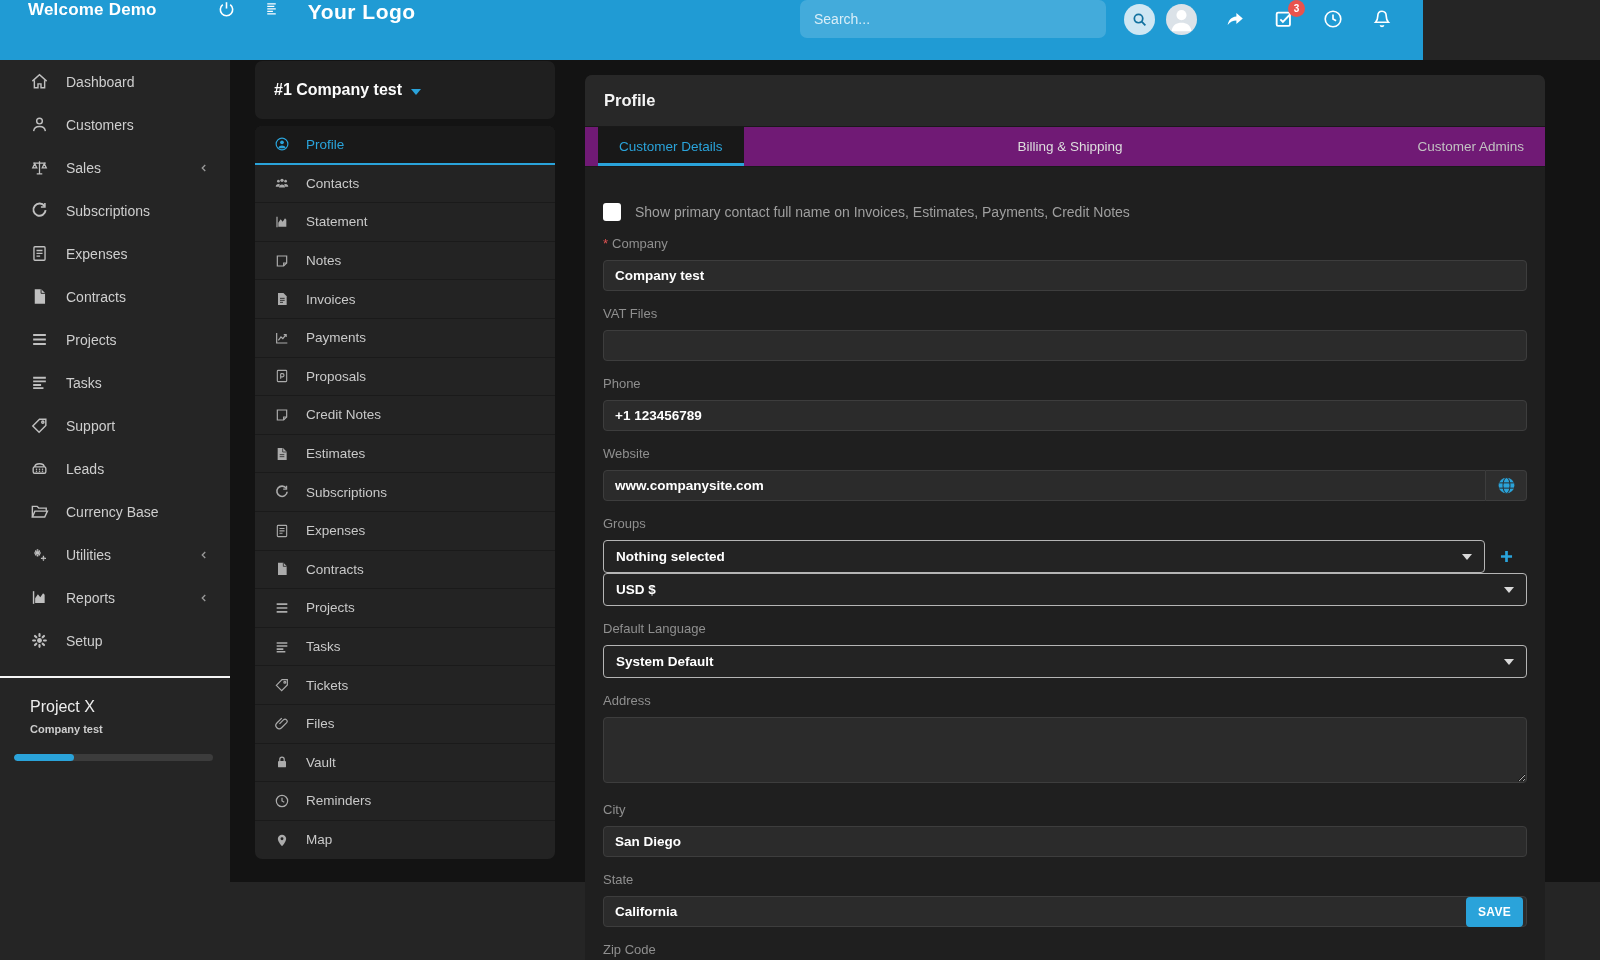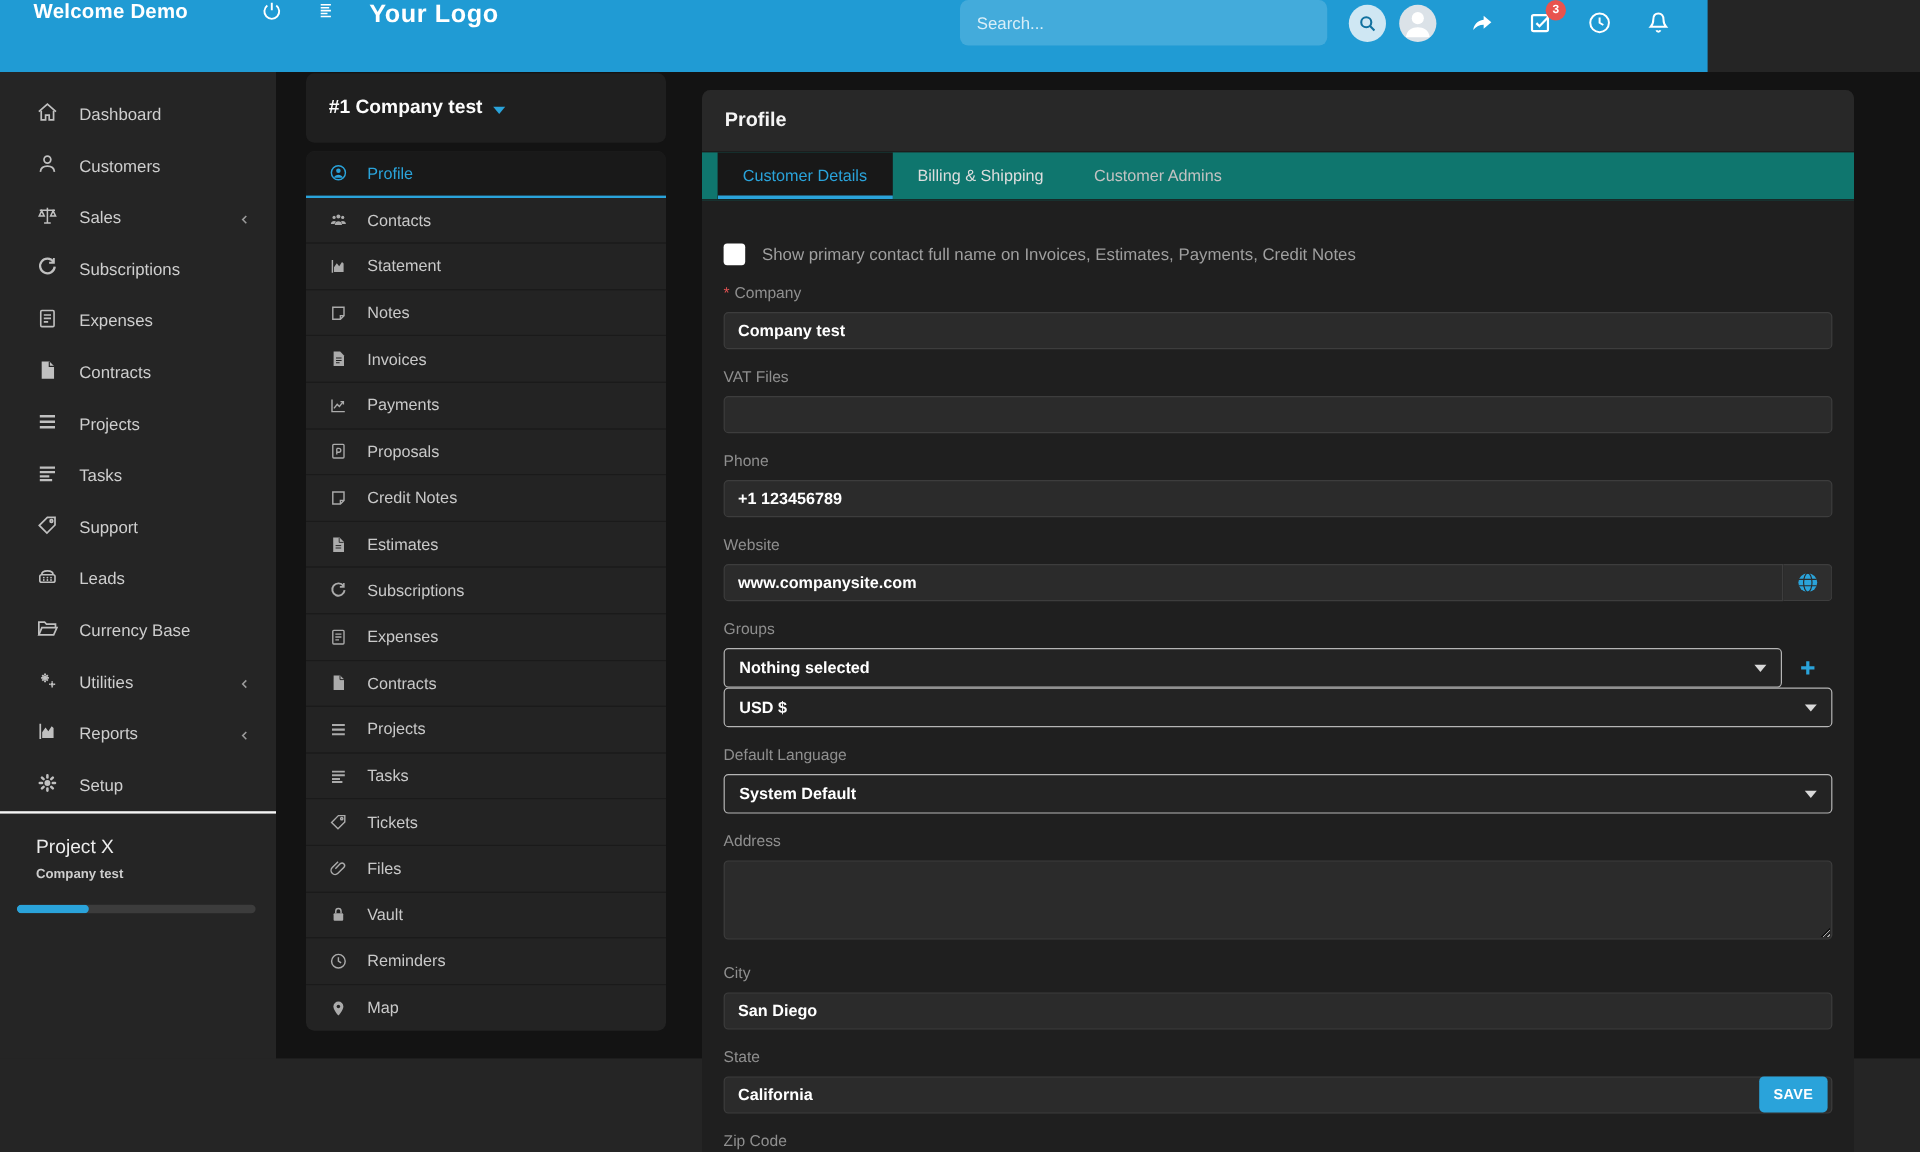--- a/index.html
+++ b/index.html
@@ -33,21 +33,21 @@
   .avatar{width:31px;height:31px;border-radius:50%;background:#dbe2e8;color:#fff;overflow:hidden;
     margin-left:11px;cursor:pointer;flex:none;}
   .tb-btn{width:22px;height:22px;color:#fff;margin-left:27px;position:relative;cursor:pointer;flex:none;}
   .tb-btn .ig{width:22px;height:22px;display:block;}
   .badge{position:absolute;top:-8px;right:-10px;background:var(--badge);color:#fff;font-size:10px;
     font-weight:bold;min-width:17px;height:17px;border-radius:9px;display:flex;align-items:center;
     justify-content:center;font-style:normal;padding:0 3px;}
 
   
   .sidebar{position:absolute;top:60px;left:0;width:230px;height:822px;background:#252525;color:#cbcbcb;}
-  .side-item{display:flex;align-items:flex-end;height:43px;padding:0 20px 0 30px;font-size:14px;cursor:pointer;}
+  .side-item{display:flex;align-items:center;height:43px;padding:0 20px 0 30px;font-size:14px;cursor:pointer;}
   .side-item .js-icon{width:19px;height:19px;color:#c0c0c0;margin-right:17px;flex:none;}
   .side-item .js-label{flex:1;color:#cecece;}
   .side-item .js-chev{width:12px;height:12px;color:#9a9a9a;flex:none;}
   .side-project{margin-top:14px;border-top:2px solid #f5f5f5;padding:20px 17px 0 14px;}
   .proj-name{font-size:16px;color:#ededed;padding-left:16px;}
   .proj-company{font-size:11px;font-weight:bold;color:#cdcdcd;margin-top:7px;padding-left:16px;}
   .progress{height:7px;background:#3c3c3c;border-radius:4px;margin-top:19px;overflow:hidden;}
   .progress .fill{height:100%;background:var(--accent);border-radius:4px;}
 
   
@@ -65,21 +65,21 @@
   .menu-item:last-child{border-bottom:none;}
   .menu-item .js-icon{width:16px;height:16px;margin-right:16px;color:#ababab;flex:none;}
   .menu-item.active{background:#191919;color:var(--accent);border-bottom:2px solid var(--accent);}
   .menu-item.active .js-icon{color:var(--accent);}
 
   
   .panel{position:absolute;left:355px;top:15px;width:960px;background:#1f1f1f;border-radius:7px;
     padding-bottom:38px;}
   .panel-head{height:52px;background:#282828;border-radius:7px 7px 0 0;display:flex;align-items:center;
     padding:0 19px;color:#f4f4f4;font-size:16.5px;font-weight:bold;border-bottom:1px solid #191919;}
-  .tabs{display:flex;background:#0f766e;height:40px;border-bottom:1px solid #191919;padding-left:13px;}
+  .tabs{display:flex;background:#701a75;height:40px;border-bottom:1px solid #191919;padding-left:13px;justify-content:space-between;}
   .tab{display:flex;align-items:center;padding:0 21px;font-size:13.5px;color:#dedede;cursor:pointer;}
   .tab.t3{color:#c2c2c2;}
   .tab.active{background:#181818;color:var(--accent);box-shadow:inset 0 -3px 0 var(--accent);}
   .panel-body{padding:0 18px;}
   .checkbox-row{display:flex;align-items:center;margin-top:36px;color:#9f9f9f;font-size:14px;}
   .checkbox{width:18px;height:18px;background:#fff;border-radius:3px;margin-right:14px;cursor:pointer;flex:none;}
   .form-grid{display:grid;grid-template-columns:1fr;column-gap:30px;align-items:start;margin-top:0;}
   .flabel{margin:15px 0 9px;font-size:13px;color:#8f8f8f;}
   .req{color:#e05252;margin-right:4px;}
   .finput{width:100%;height:31px;background:#2b2b2b;border:1px solid #3d3d3d;border-radius:4px;

